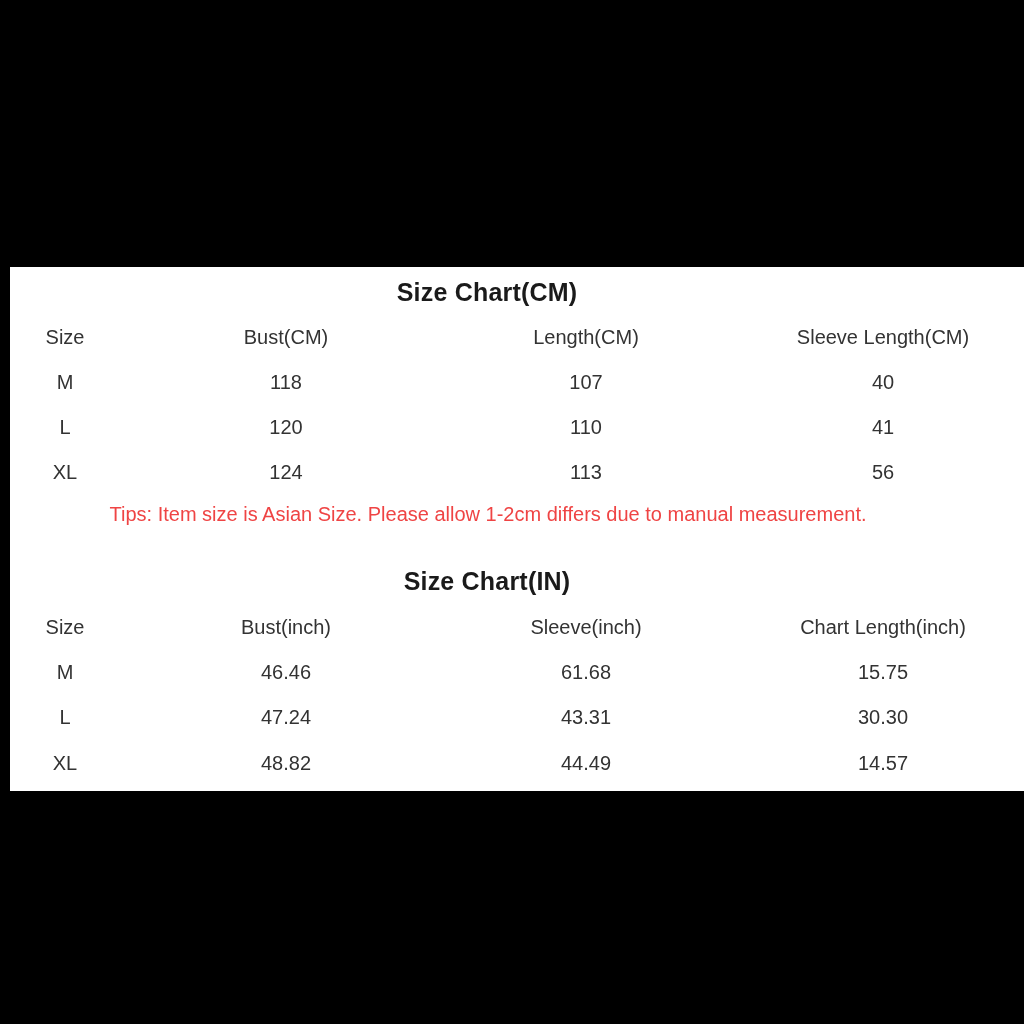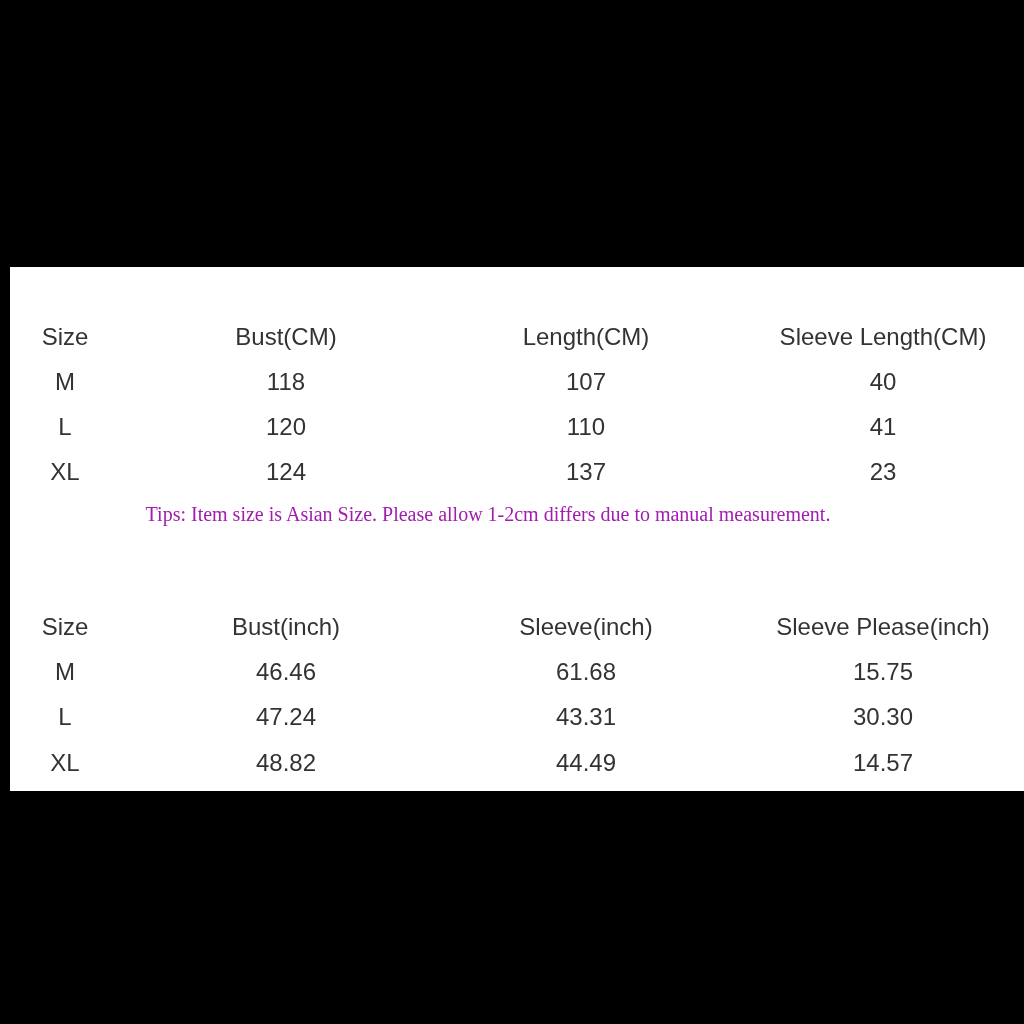--- a/index.html
+++ b/index.html
@@ -25,28 +25,27 @@
     transform:translate(-50%,-50%);
     white-space:nowrap;
   }
   .title{
     font-size:25px;
     font-weight:bold;
     color:#1a1a1a;
     letter-spacing:0.2px;
   }
   .cell{
-    font-size:24px;
+    font-size:20px;
     color:#333333;
     text-align:right;
   }
   .note{
     font-size:20px;
-    color:#a21caf;
-    font-family:Liberation Serif, serif;
+    color:#ef4444;
   }
   
   .c1{left:55px}
   .c2{left:276px}
   .c3{left:576px}
   .c4{left:873px}
   
   .t-cm{top:25px;left:477px}
   .rcm-h{top:70px}
   .rcm-0{top:115px}
@@ -59,50 +58,52 @@
   .rin-0{top:405px}
   .rin-1{top:450px}
   .rin-2{top:496px}
 </style>
 </head>
 <body>
 
 <div class="panel">
 
   <div class="layer">
+    <span class="abs title t-cm">Size Chart(CM)</span>
 
     <span class="abs cell c1 rcm-h">Size</span>
     <span class="abs cell c2 rcm-h">Bust(CM)</span>
     <span class="abs cell c3 rcm-h">Length(CM)</span>
     <span class="abs cell c4 rcm-h">Sleeve Length(CM)</span>
 
     <span class="abs cell c1 rcm-0">M</span>
     <span class="abs cell c2 rcm-0">118</span>
     <span class="abs cell c3 rcm-0">107</span>
     <span class="abs cell c4 rcm-0">40</span>
 
     <span class="abs cell c1 rcm-1">L</span>
     <span class="abs cell c2 rcm-1">120</span>
     <span class="abs cell c3 rcm-1">110</span>
     <span class="abs cell c4 rcm-1">41</span>
 
     <span class="abs cell c1 rcm-2">XL</span>
     <span class="abs cell c2 rcm-2">124</span>
-    <span class="abs cell c3 rcm-2">137</span>
-    <span class="abs cell c4 rcm-2">23</span>
+    <span class="abs cell c3 rcm-2">113</span>
+    <span class="abs cell c4 rcm-2">56</span>
 
     <span class="abs note tips">Tips: Item size is Asian Size. Please allow 1-2cm differs due to manual measurement.</span>
   </div>
 
   <div class="layer">
+    <span class="abs title t-in">Size Chart(IN)</span>
 
     <span class="abs cell c1 rin-h">Size</span>
     <span class="abs cell c2 rin-h">Bust(inch)</span>
     <span class="abs cell c3 rin-h">Sleeve(inch)</span>
-    <span class="abs cell c4 rin-h">Sleeve Please(inch)</span>
+    <span class="abs cell c4 rin-h">Chart Length(inch)</span>
 
     <span class="abs cell c1 rin-0">M</span>
     <span class="abs cell c2 rin-0">46.46</span>
     <span class="abs cell c3 rin-0">61.68</span>
     <span class="abs cell c4 rin-0">15.75</span>
 
     <span class="abs cell c1 rin-1">L</span>
     <span class="abs cell c2 rin-1">47.24</span>
     <span class="abs cell c3 rin-1">43.31</span>
     <span class="abs cell c4 rin-1">30.30</span>

